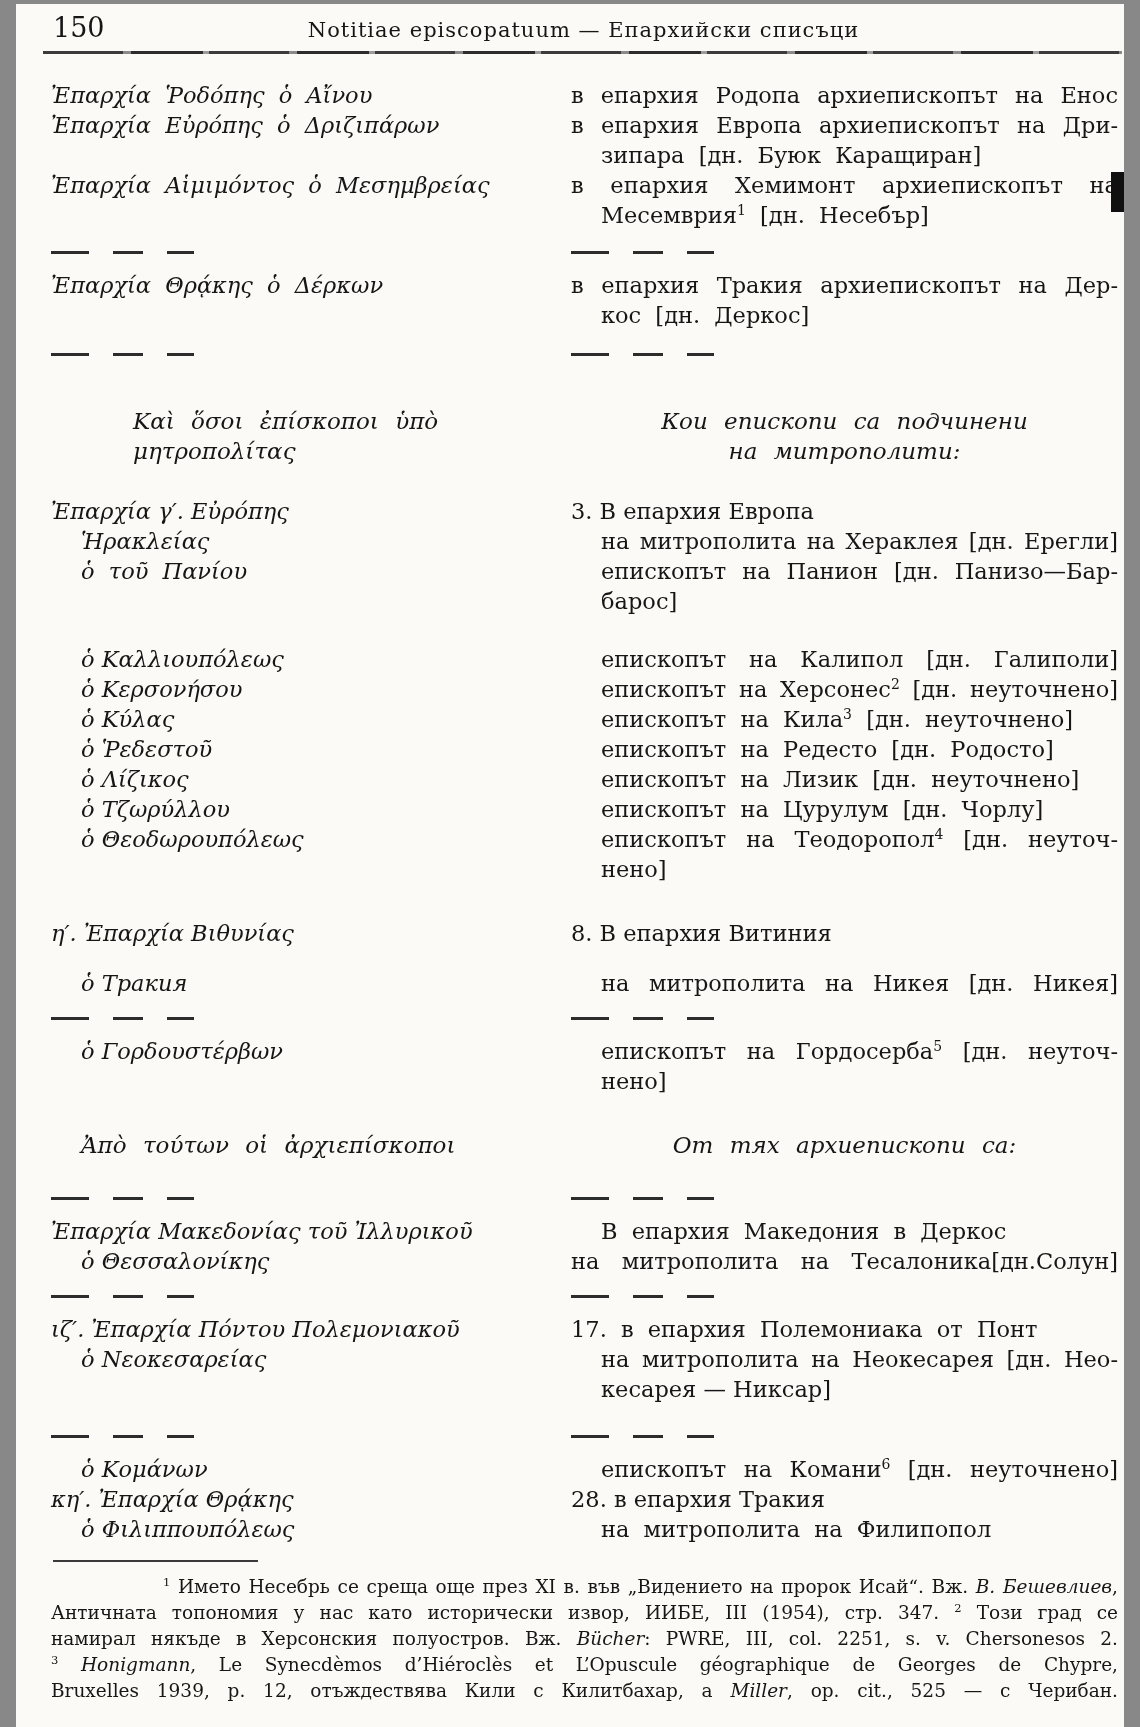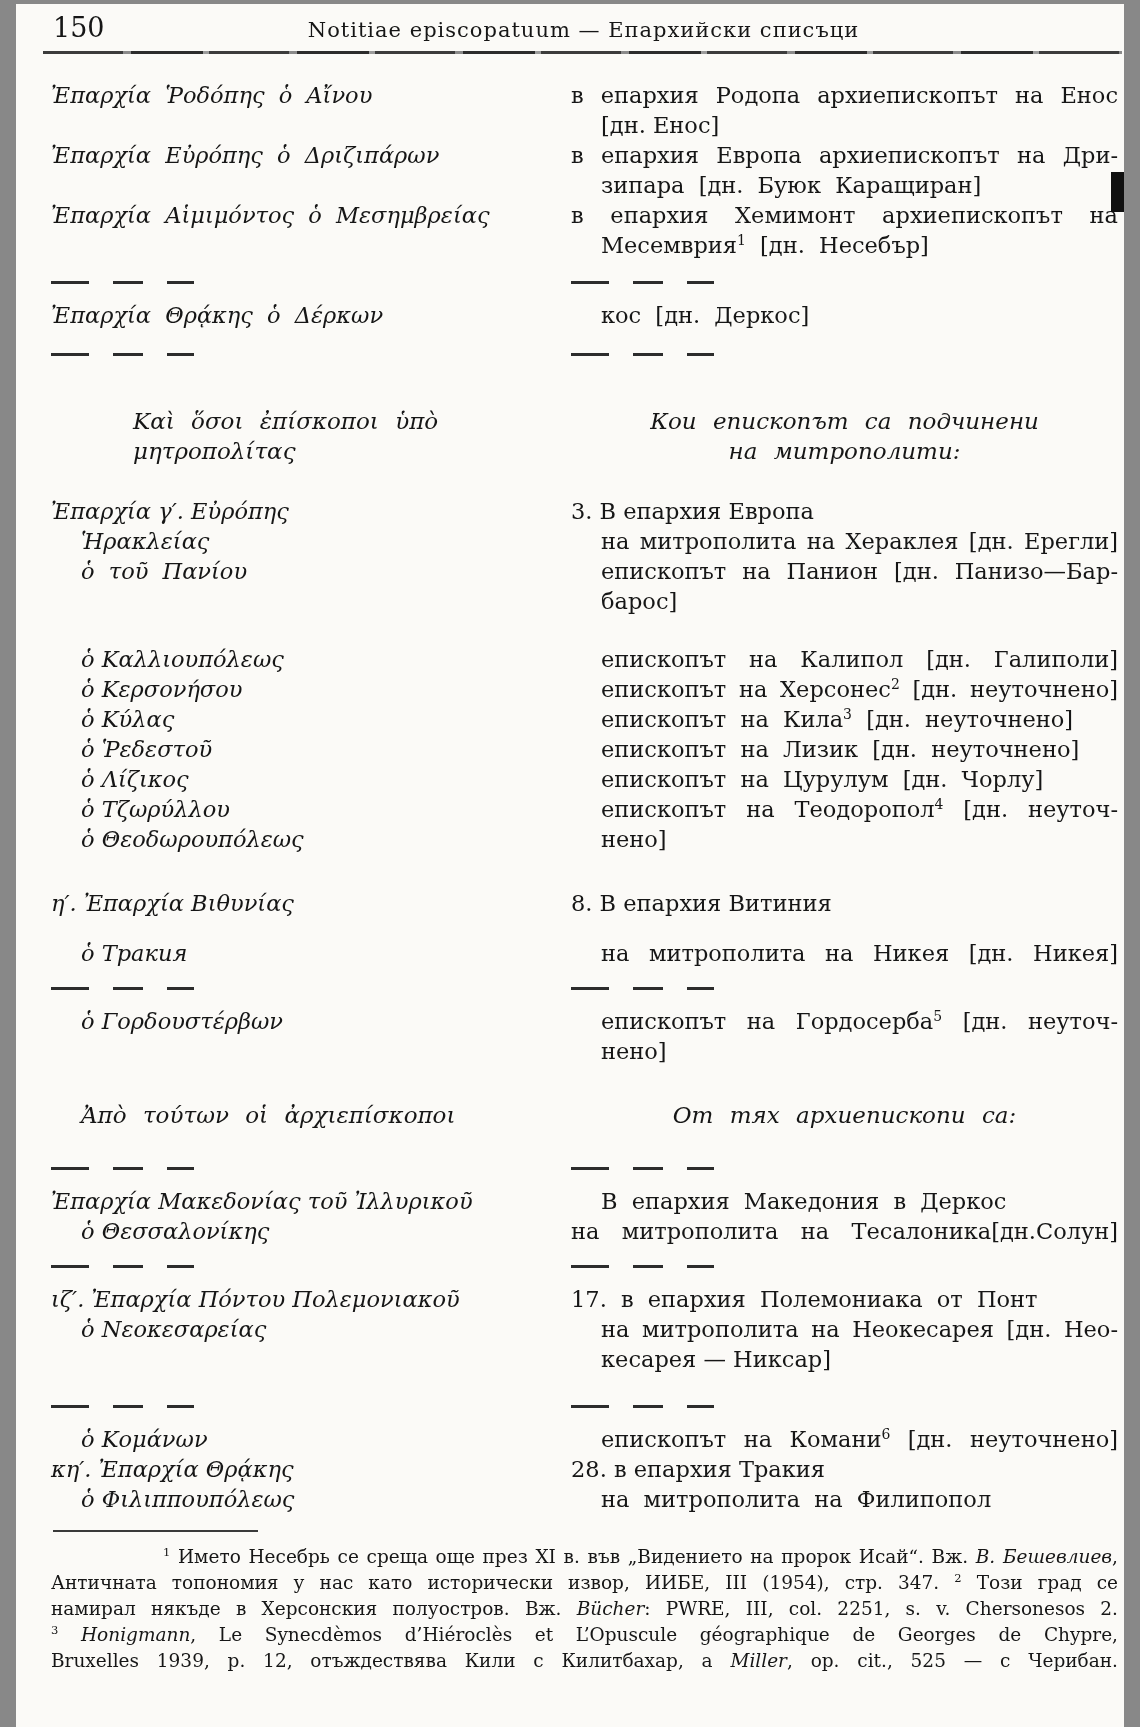--- a/index.html
+++ b/index.html
@@ -56,21 +56,20 @@
   </div>
   <div class="header-rule"></div>
 
   <div class="content">
       <div class="row pair" style="margin-top: 26px; justify-content: space-between;">
         <div class="col left">
           <div class="line w">Ἐπαρχία Ῥοδόπης ὁ Αἴνου</div>
         </div>
         <div class="col right">
           <div class="line fill">в епархия Родопа архиепископът на Енос</div>
-          <div class="line ind1">[дн. Енос]</div>
         </div>
       </div>
       <div class="row pair">
         <div class="col left">
           <div class="line w">Ἐπαρχία Εὐρόπης ὁ Δριζιπάρων</div>
         </div>
         <div class="col right">
           <div class="line fill">в епархия Европа архиепископът на Дри-</div>
           <div class="line ind1 w">зипара [дн. Буюк Каращиран]</div>
         </div>
@@ -98,20 +97,21 @@
             <span class="dash"></span>
             <span class="dash"></span>
           </div>
         </div>
       </div>
       <div class="row pair" style="margin-top: 6px;">
         <div class="col left">
           <div class="line w">Ἐπαρχία Θρᾴκης ὁ Δέρκων</div>
         </div>
         <div class="col right">
+          <div class="line fill">в епархия Тракия архиепископът на Дер-</div>
           <div class="line ind1 w">кос [дн. Деркос]</div>
         </div>
       </div>
       <div class="row dashes" style="margin-top: 12px;">
         <div class="col left">
           <div class="dash-group">
             <span class="dash"></span>
             <span class="dash"></span>
             <span class="dash"></span>
           </div>
@@ -122,21 +122,21 @@
             <span class="dash"></span>
             <span class="dash"></span>
           </div>
         </div>
       </div>
       <div class="row heading" style="margin-top: 40px;">
         <div class="col left">
           <div class="line ind2">Καὶ ὅσοι ἐπίσκοποι ὑπὸ μητροπολίτας</div>
         </div>
         <div class="col right">
-          <div class="line center">Кои епископът са подчинени</div>
+          <div class="line center">Кои епископи са подчинени</div>
           <div class="line center">на митрополити:</div>
         </div>
       </div>
       <div class="row pair" style="margin-top: 30px;">
         <div class="col left">
           <div class="line">Ἐπαρχία γ′. Εὐρόπης</div>
           <div class="line ind1">Ἡρακλείας</div>
           <div class="line ind1 w">ὁ τοῦ Πανίου</div>
         </div>
         <div class="col right">
@@ -153,20 +153,21 @@
           <div class="line ind1">ὁ Κύλας</div>
           <div class="line ind1">ὁ Ῥεδεστοῦ</div>
           <div class="line ind1">ὁ Λίζικος</div>
           <div class="line ind1">ὁ Τζωρύλλου</div>
           <div class="line ind1">ὁ Θεοδωρουπόλεως</div>
         </div>
         <div class="col right">
           <div class="line ind1 fill">епископът на Калипол [дн. Галиполи]</div>
           <div class="line ind1 fill">епископът на Херсонес<sup>2</sup> [дн. неуточнено]</div>
           <div class="line ind1 w">епископът на Кила<sup>3</sup> [дн. неуточнено]</div>
+          <div class="line ind1 w">епископът на Редесто [дн. Родосто]</div>
           <div class="line ind1 w">епископът на Лизик [дн. неуточнено]</div>
           <div class="line ind1 w">епископът на Цурулум [дн. Чорлу]</div>
           <div class="line ind1 fill">епископът на Теодоропол<sup>4</sup> [дн. неуточ-</div>
           <div class="line ind1">нено]</div>
         </div>
       </div>
       <div class="row pair" style="margin-top: 34px;">
         <div class="col left">
           <div class="line">η′. Ἐπαρχία Βιθυνίας</div>
         </div>

